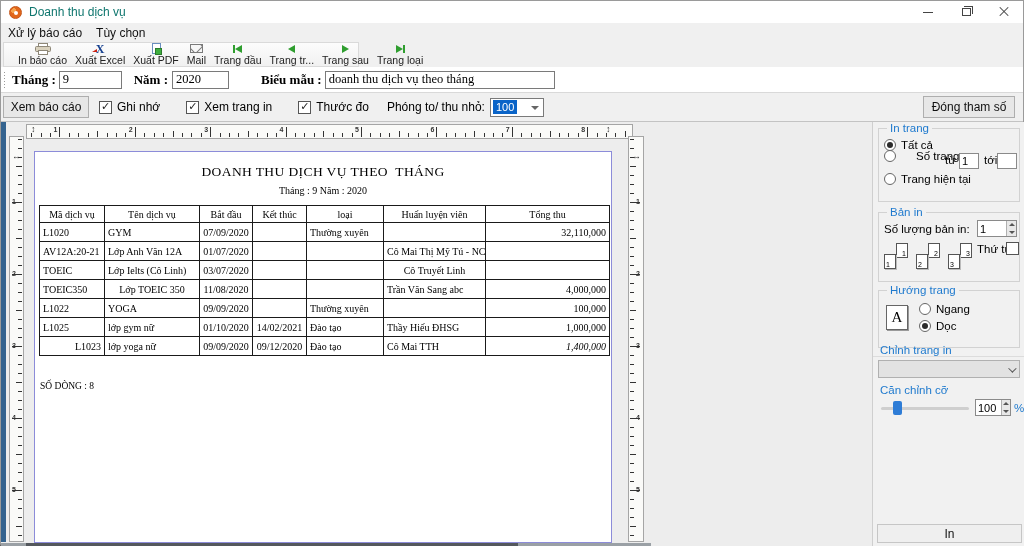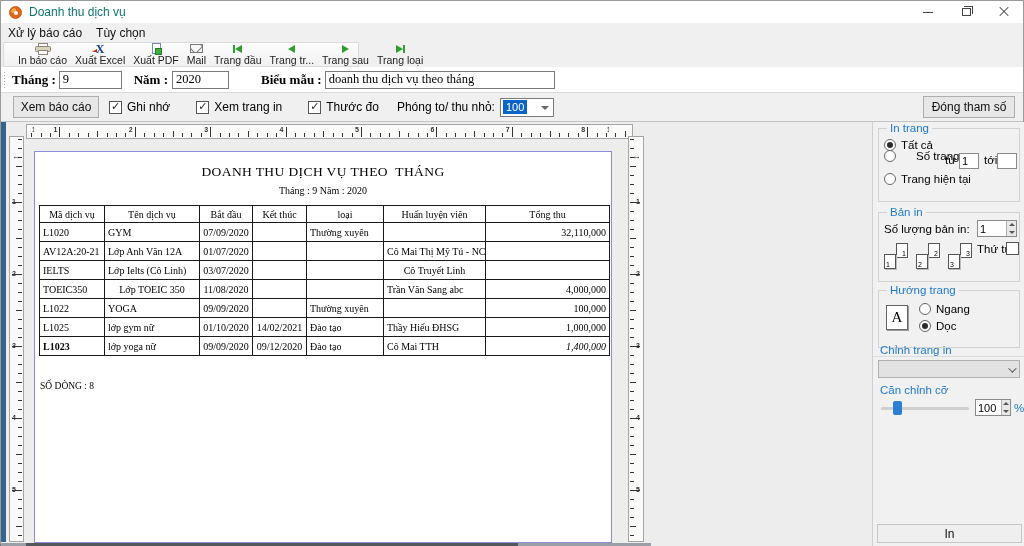--- a/index.html
+++ b/index.html
@@ -195,21 +195,21 @@
     <div class="grip" style="margin-left:2px;"></div>
     <span class="plabel" style="margin-left:2px;">Tháng :</span>
     <input class="pinput" style="width: 63px; margin-left: 3px;" value="9">
     <span class="plabel" style="margin-left:12px;">Năm :</span>
     <input class="pinput" style="width: 57px; margin-left: 4px;" value="2020">
     <span class="plabel" style="margin-left:32px;">Biểu mẫu :</span>
     <input class="pinput" style="width: 230px; margin-left: 3px;" value="doanh thu dịch vụ theo tháng">
   </div>
 
   <div class="viewbar">
-    <div class="btn" style="width:86px;height:22px;margin-left:12px;">Xem báo cáo</div>
+    <div class="btn" style="width:86px;height:22px;margin-left:2px;">Xem báo cáo</div>
     <span class="cbwrap" style="margin-left:10px;">
       <span class="cb checked"></span>
       <span>Ghi nhớ</span>
     </span>
     <span class="cbwrap" style="margin-left:26px;">
       <span class="cb checked"></span>
       <span>Xem trang in</span>
     </span>
     <span class="cbwrap" style="margin-left:26px;">
       <span class="cb checked"></span>
@@ -446,21 +446,21 @@
             <tr>
               <td style="text-align: left;">AV12A:20-21</td>
               <td style="text-align: left;">Lớp Anh Văn 12A</td>
               <td style="text-align: center;">01/07/2020</td>
               <td style="text-align: center;"></td>
               <td style="text-align: left;"></td>
               <td style="text-align: left;">Cô Mai Thị Mỹ Tú - NCT</td>
               <td style="text-align: right;"></td>
             </tr>
             <tr>
-              <td style="text-align: left;">IELTS</td>
+              <td style="text-align: left;">TOEIC</td>
               <td style="text-align: left;">Lớp Ielts (Cô Linh)</td>
               <td style="text-align: center;">03/07/2020</td>
               <td style="text-align: center;"></td>
               <td style="text-align: left;"></td>
               <td style="text-align: center;">Cô Truyết Linh</td>
               <td style="text-align: right;"></td>
             </tr>
             <tr>
               <td style="text-align: left;">TOEIC350</td>
               <td style="text-align: center;">Lớp TOEIC 350</td>
@@ -482,21 +482,21 @@
             <tr>
               <td style="text-align: left;">L1025</td>
               <td style="text-align: left;">lớp gym nữ</td>
               <td style="text-align: center;">01/10/2020</td>
               <td style="text-align: center;">14/02/2021</td>
               <td style="text-align: left;">Đào tạo</td>
               <td style="text-align: left;">Thầy Hiếu ĐHSG</td>
               <td style="text-align: right;">1,000,000</td>
             </tr>
             <tr>
-              <td style="text-align: left; font-weight: bold;">L1023</td>
+              <td style="text-align: right;">L1023</td>
               <td style="text-align: left;">lớp yoga nữ</td>
               <td style="text-align: center;">09/09/2020</td>
               <td style="text-align: center;">09/12/2020</td>
               <td style="text-align: left;">Đào tạo</td>
               <td style="text-align: left;">Cô Mai TTH</td>
               <td style="text-align: right; font-style: italic;">1,400,000</td>
             </tr>
           </tbody>
       </table>
       <div class="rpt-footer">SỐ DÒNG : 8</div>

